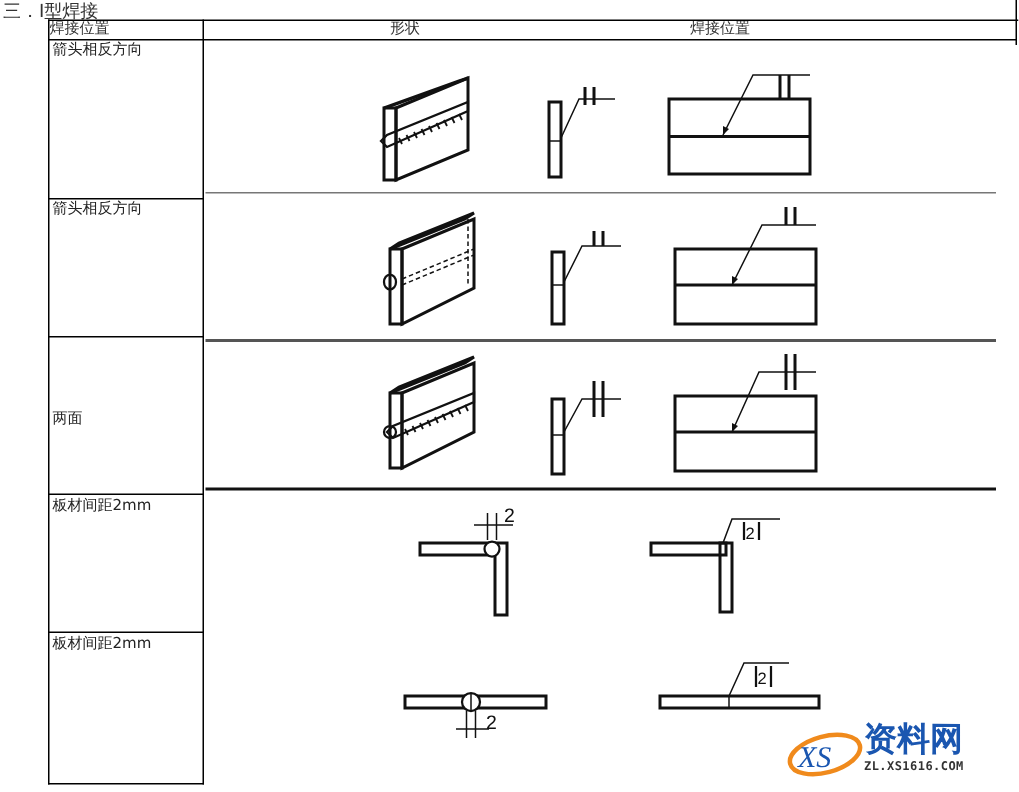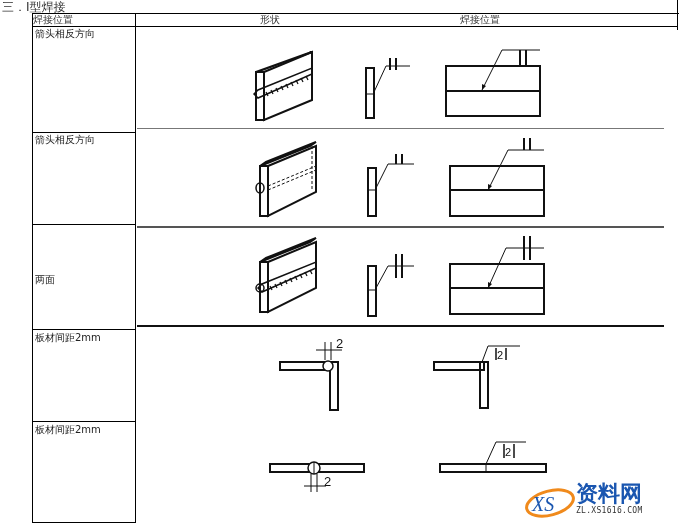--- a/index.html
+++ b/index.html
@@ -200,14 +200,14 @@
   <line x1="78" y1="6" x2="78" y2="20" stroke="#111" stroke-width="1.5"></line>
   <text x="69" y="18" font-size="11" font-family="Liberation Sans, sans-serif" fill="#111">2</text>
 </svg>
 
 <div style="position:absolute;left:524px;top:484px;width:128px;height:40px;">
   <svg style="left:0;top:2px;" width="52" height="34" viewBox="0 0 52 34">
     <ellipse cx="26" cy="17" rx="24" ry="12" fill="none" stroke="#f08a1c" stroke-width="3" transform="rotate(-15 26 17)"></ellipse>
     <text x="8" y="25" font-size="20" font-style="italic" font-family="Liberation Serif, serif" fill="#1a56b0">XS</text>
   </svg>
   <div class="wm-text" style="left:52px;top:0px;font-size:22px;font-weight:bold;color:#1a56b0;line-height:20px;">资料网</div>
-  <div class="wm-text" style="left:52px;top:22px;font-size:8px;color:#333;font-family:'DejaVu Sans Mono',monospace;line-height:10px;letter-spacing:0.3px;">ZL.XS1616.COM</div>
+  <div class="wm-text" style="left:52px;top:22px;font-size:8px;color:#333;font-family:'DejaVu Sans Mono',monospace;line-height:10px;letter-spacing:0.3px;font-weight:bold;">ZL.XS1616.COM</div>
 </div>
 
 </body></html>

